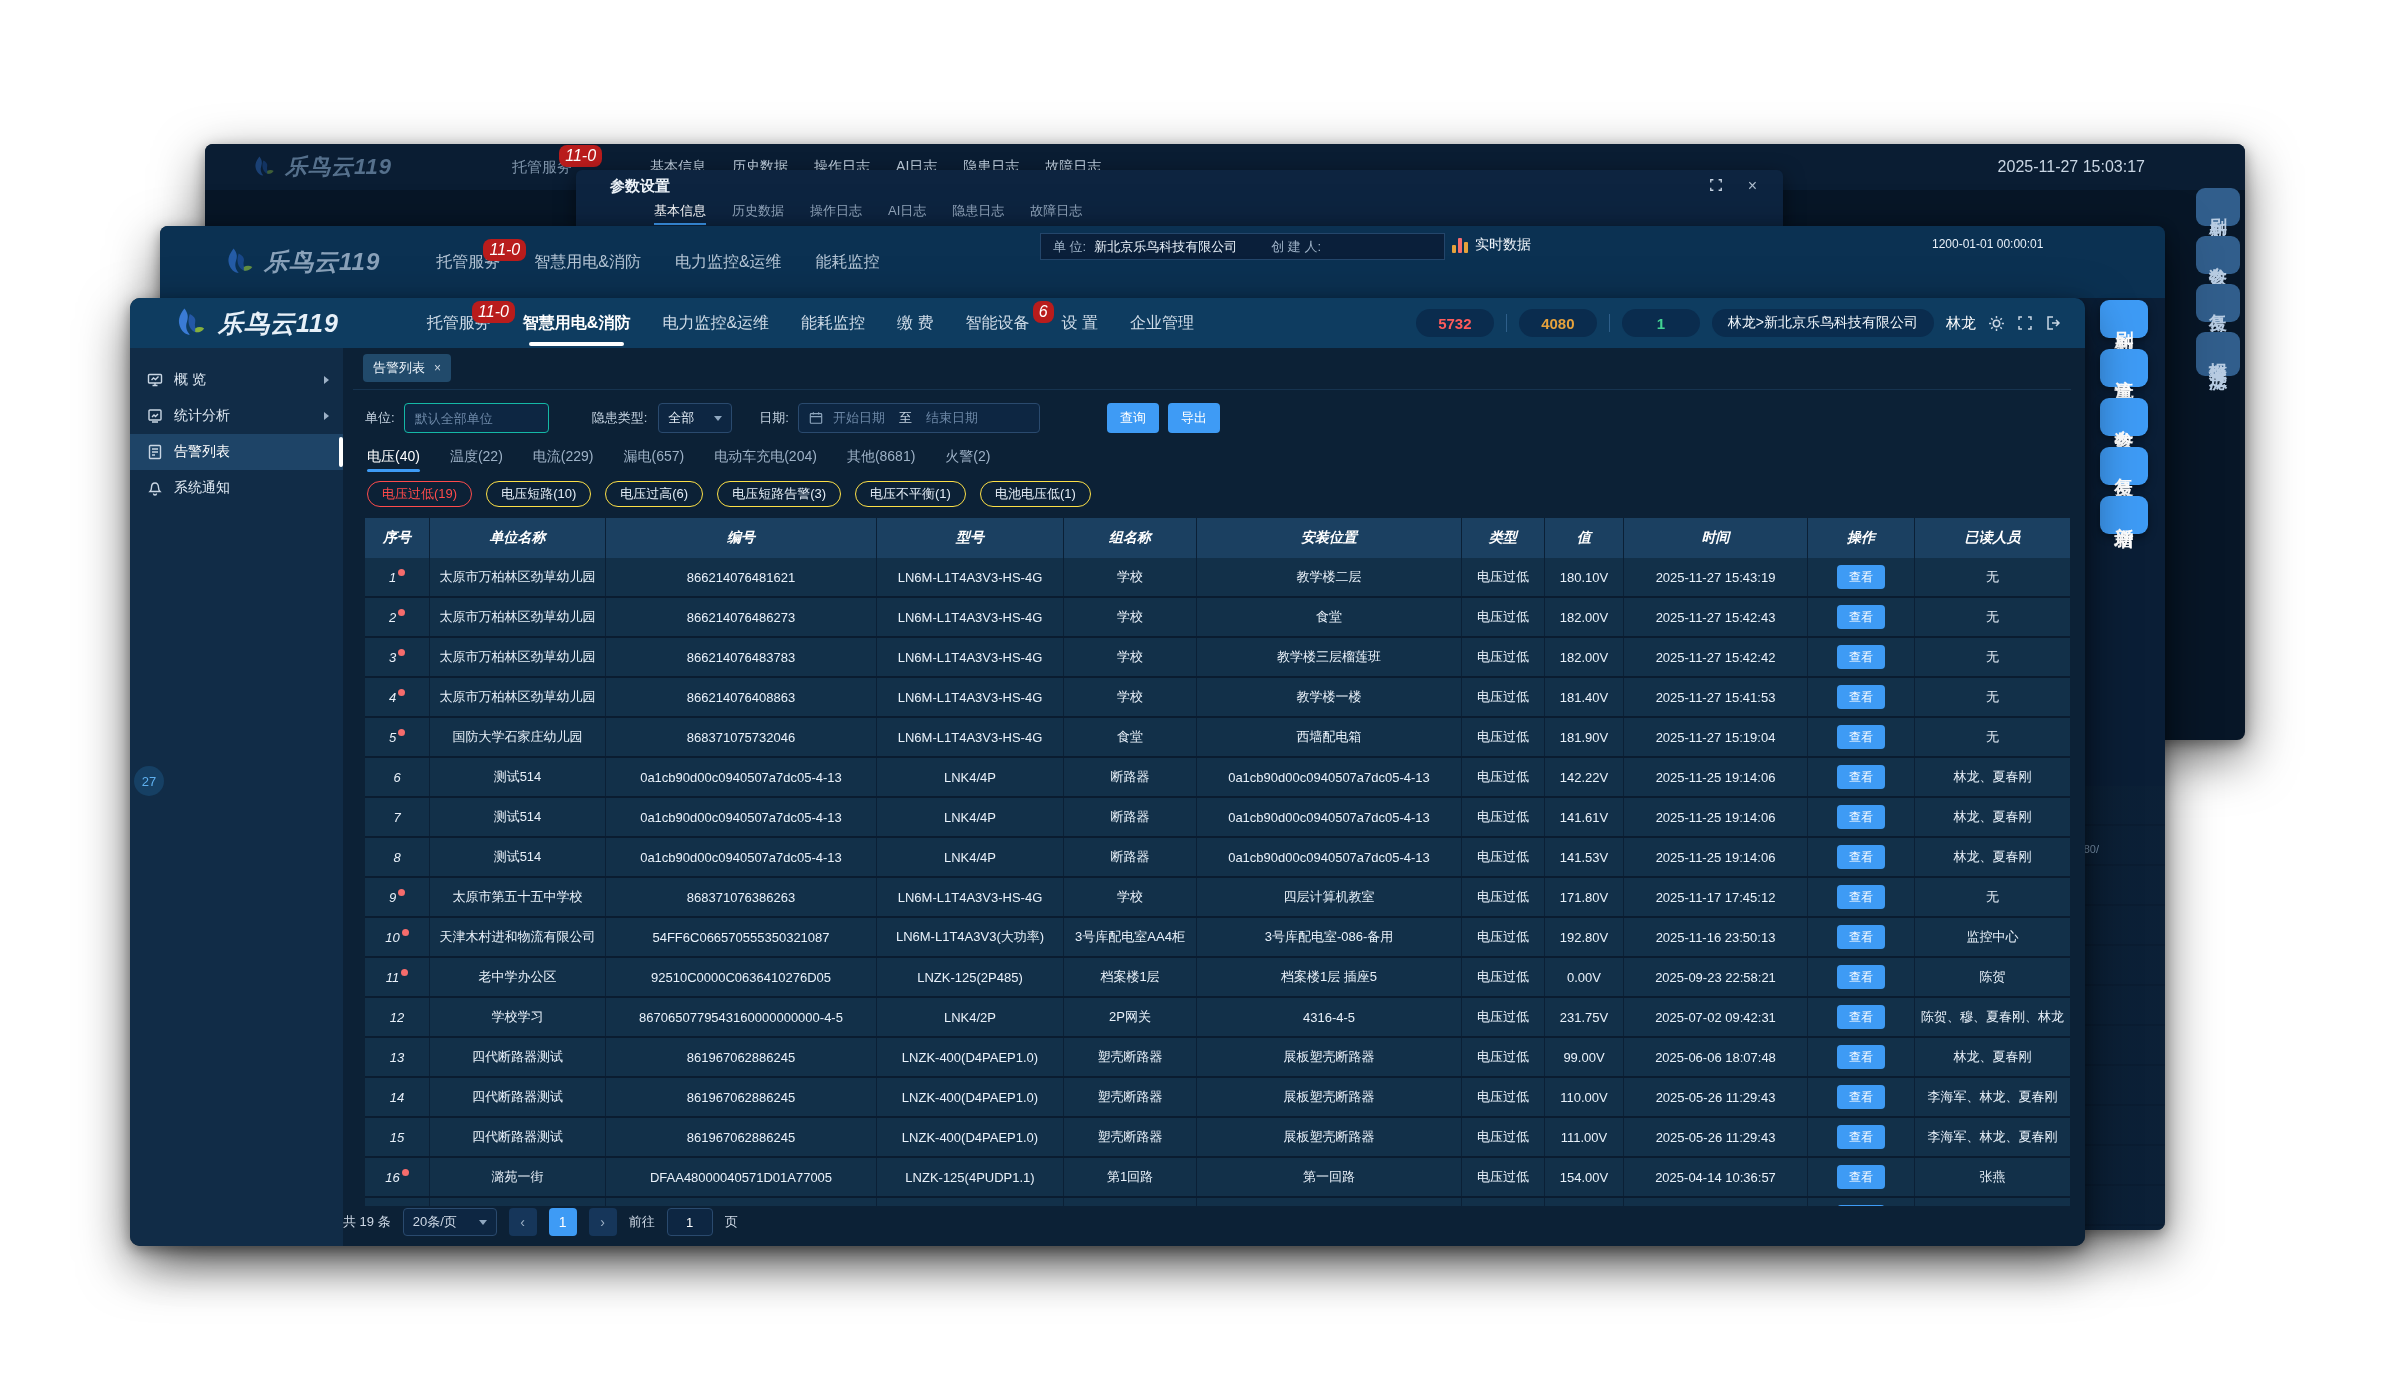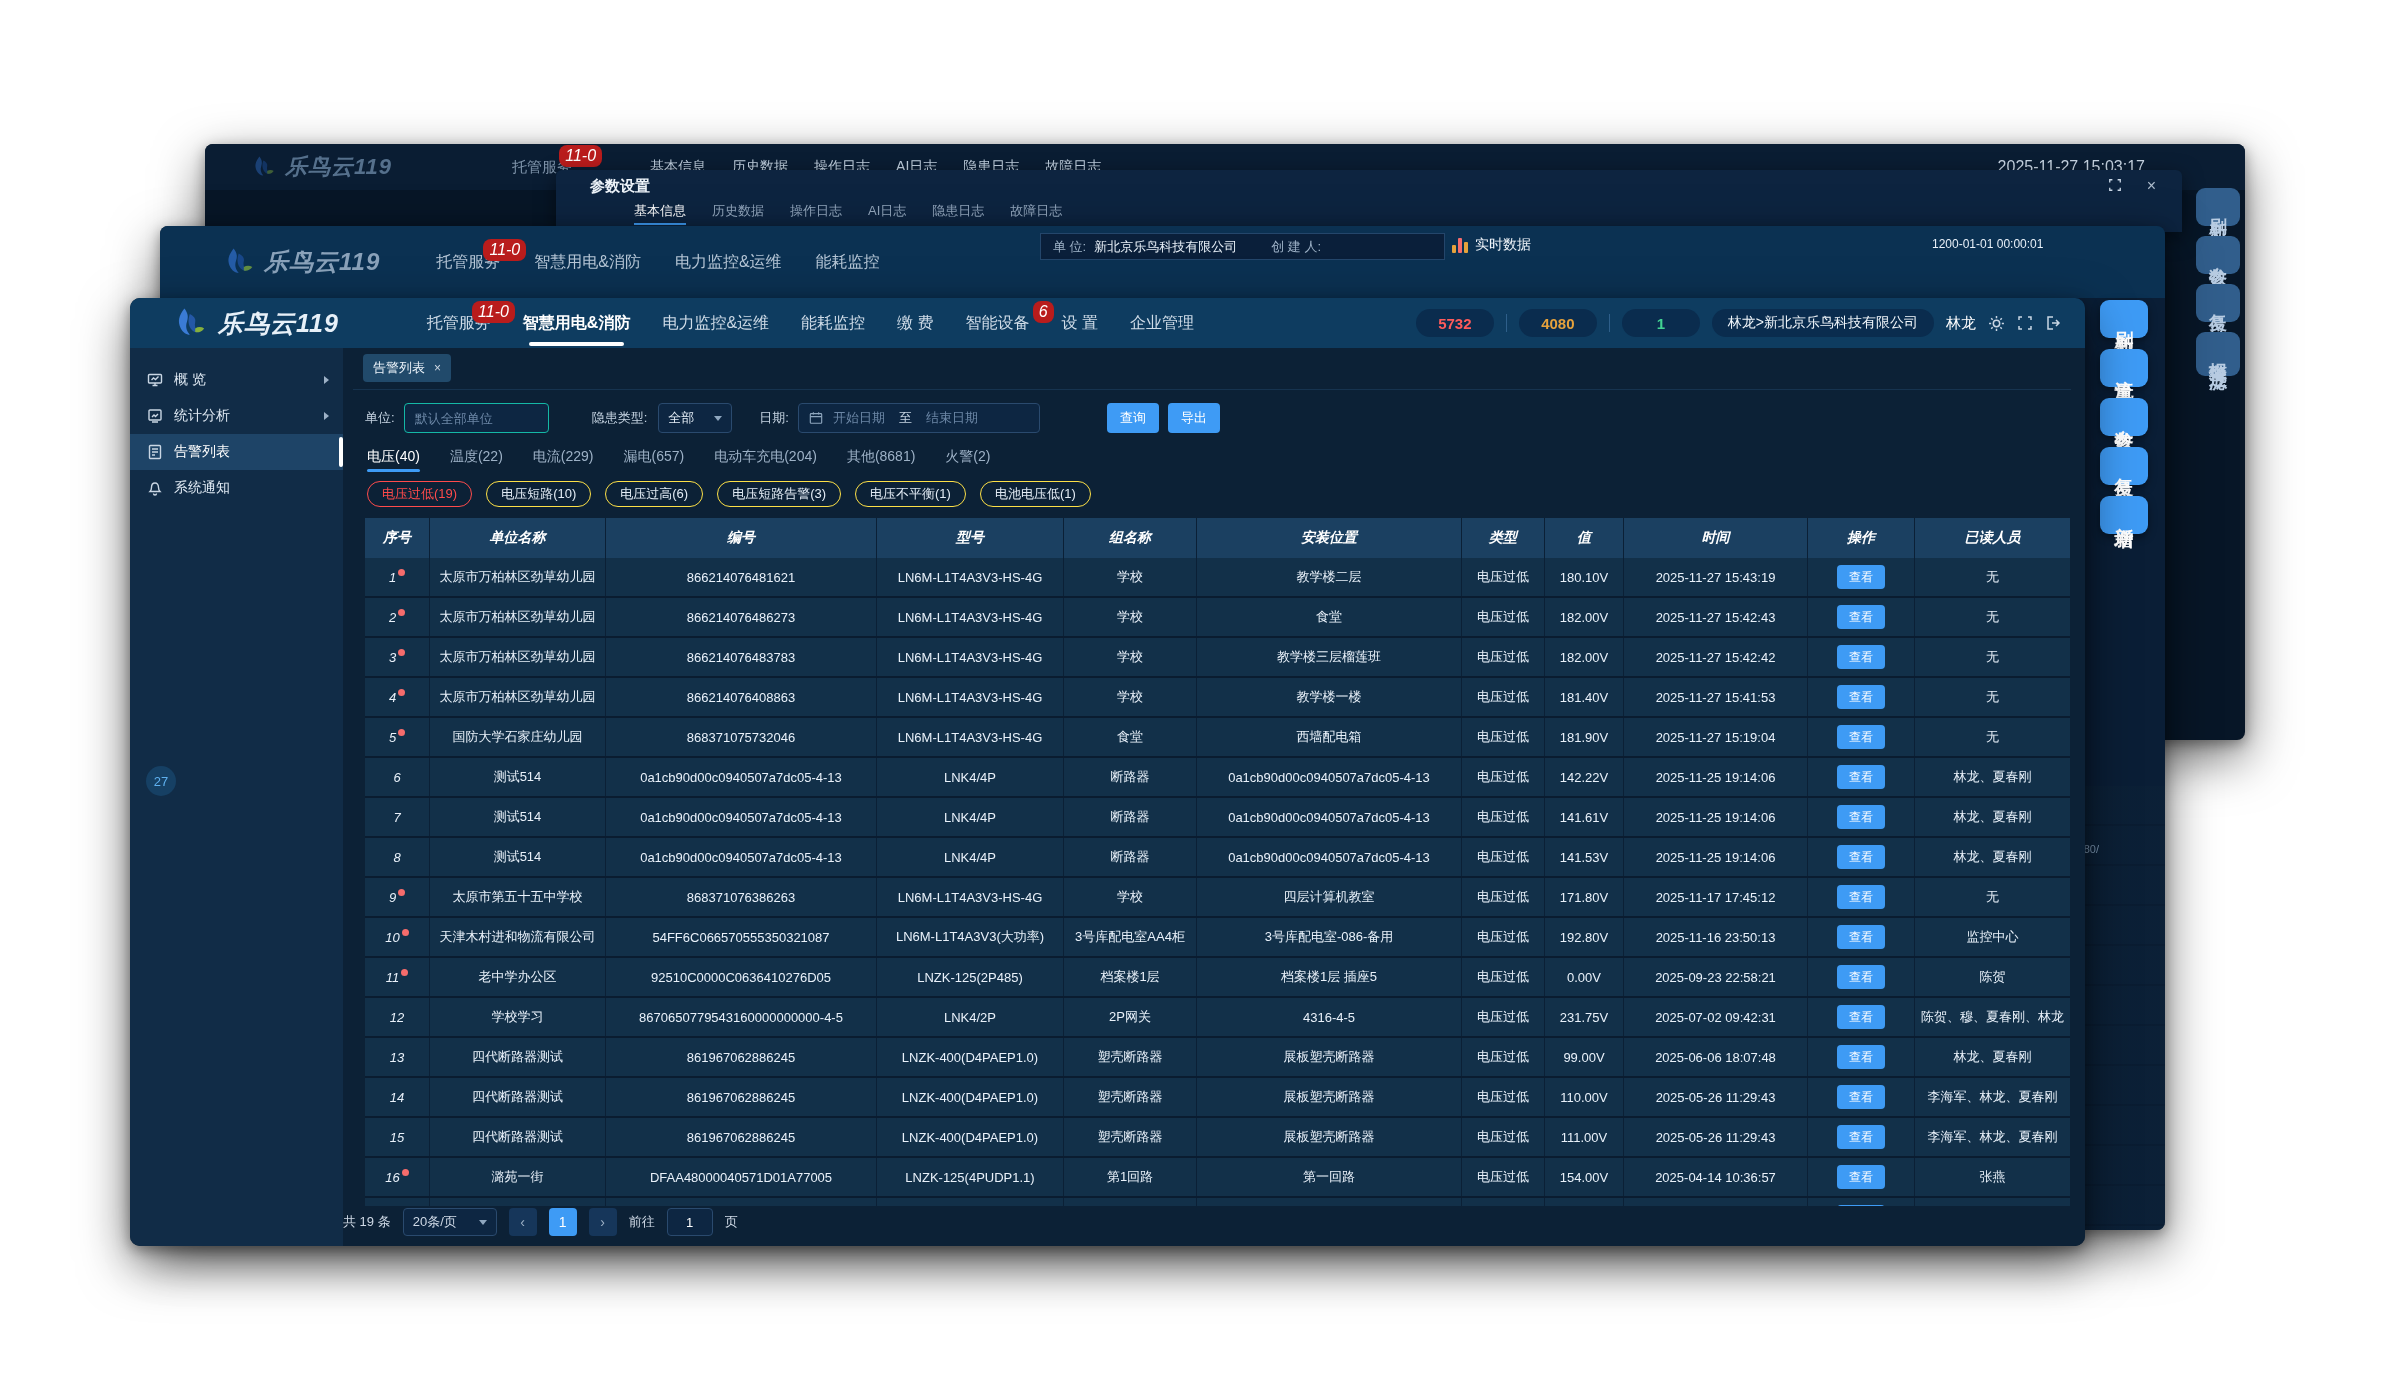--- a/index.html
+++ b/index.html
@@ -13,21 +13,21 @@
   .w3-navitem{position:relative;margin-left:120px;font-size:15px;color:#7e93a9;white-space:nowrap;}
   .w3-navitem .badge{position:absolute;top:-13px;right:-30px;}
   .w3-tabs{display:flex;gap:26px;margin-left:78px;}
   .w3-tab{font-size:14px;color:#c2d1e0;white-space:nowrap;cursor:pointer;}
   .w3-time{margin-left:auto;margin-right:100px;font-size:16px;color:#c9d6e4;white-space:nowrap;}
   .w3-side{position:absolute;right:5px;top:44px;width:44px;display:flex;flex-direction:column;gap:10px;}
   .side-btn{writing-mode:vertical-rl;text-orientation:upright;letter-spacing:3px;border:none;border-radius:9px;
     padding:16px 9px;font-family:inherit;font-weight:bold;cursor:pointer;}
   .w3-side .side-btn{background:#315e8c;color:#b9cde3;font-size:18px;}
   
-  .dlg{position:absolute;left:556px;top:170px;width:1626px;height:62px;background:#0d2440;z-index:2;
+  .dlg{position:absolute;left:576px;top:170px;width:1207px;height:62px;background:#0d2440;z-index:2;
     border-radius:6px 6px 0 0;box-shadow:0 6px 20px rgba(0,0,0,.5);}
   .dlg-bar{display:flex;align-items:center;height:32px;padding:0 26px 0 34px;}
   .dlg-title{font-size:15px;font-weight:bold;color:#eef4fa;}
   .dlg-win-icons{margin-left:auto;display:flex;align-items:center;gap:22px;color:#aebdcd;}
   .dlg-close{font-size:16px;line-height:1;cursor:pointer;}
   .dlg-tabs{display:flex;gap:26px;padding-left:78px;height:26px;align-items:flex-start;}
   .dlg-tab{position:relative;font-size:13px;color:#93a7bd;white-space:nowrap;cursor:pointer;padding-bottom:5px;}
   .dlg-tab.tab-active{color:#ffffff;}
   .dlg-tab.tab-active::after{content:"";position:absolute;left:0;right:0;bottom:0;height:2px;background:#3e9bf5;}
   
@@ -73,21 +73,21 @@
   .user-name{font-size:15px;color:#ffffff;white-space:nowrap;}
   .hicon{width:17px;height:17px;color:#c9d6e4;cursor:pointer;}
   
   .w1-body{display:flex;height:898px;}
   .sidebar{position:relative;width:213px;flex:0 0 auto;background:#112c47;border-radius:0 0 0 10px;padding-top:14px;box-sizing:border-box;}
   .side-item{position:relative;display:flex;align-items:center;gap:11px;height:36px;padding:0 14px 0 17px;font-size:14px;color:#dfe9f3;cursor:pointer;}
   .side-item .sicon{width:16px;height:16px;color:#c9d6e4;flex:0 0 auto;}
   .side-item .chev{margin-left:auto;width:0;height:0;border-left:5px solid #9db1c6;border-top:4px solid transparent;border-bottom:4px solid transparent;}
   .side-item.side-active{background:#1e4467;color:#ffffff;}
   .side-item.side-active::after{content:"";position:absolute;right:0;top:3px;bottom:3px;width:4px;background:#ffffff;border-radius:2px;}
-  .badge27{position:absolute;left:16px;top:418px;width:30px;height:30px;border-radius:50%;background:#164064;color:#5fb0ef;
+  .badge27{position:absolute;left:4px;top:418px;width:30px;height:30px;border-radius:50%;background:#164064;color:#5fb0ef;
     display:flex;align-items:center;justify-content:center;font-size:13px;cursor:pointer;}
   .content{position:relative;flex:1;background:#0c2136;border-radius:0 0 10px 0;padding:6px 14px 0 10px;box-sizing:border-box;overflow:hidden;}
   .tabchip-row{border-bottom:1px solid #16334f;padding:0 0 7px 10px;}
   .page-tab{display:inline-flex;align-items:center;gap:9px;background:#214a6b;border-radius:4px;padding:5px 10px;font-size:13px;color:#eaf2f9;cursor:pointer;}
   .page-tab .x{font-size:12px;color:#cfd9e4;cursor:pointer;}
   .filter-row{display:flex;align-items:center;gap:9px;margin:13px 0 0 12px;font-size:13px;color:#c6d4e2;}
   .f-input{width:145px;height:30px;background:#0d2642;border:1px solid #14b8a6;border-radius:4px;color:#d7e3ef;
     font-size:13px;padding:0 10px;box-sizing:border-box;font-family:inherit;}
   .f-input::placeholder{color:#6c87a6;}
   .f-select{width:74px;height:30px;border:1px solid #2a4a6e;border-radius:4px;background:#0d2642;display:flex;align-items:center;

